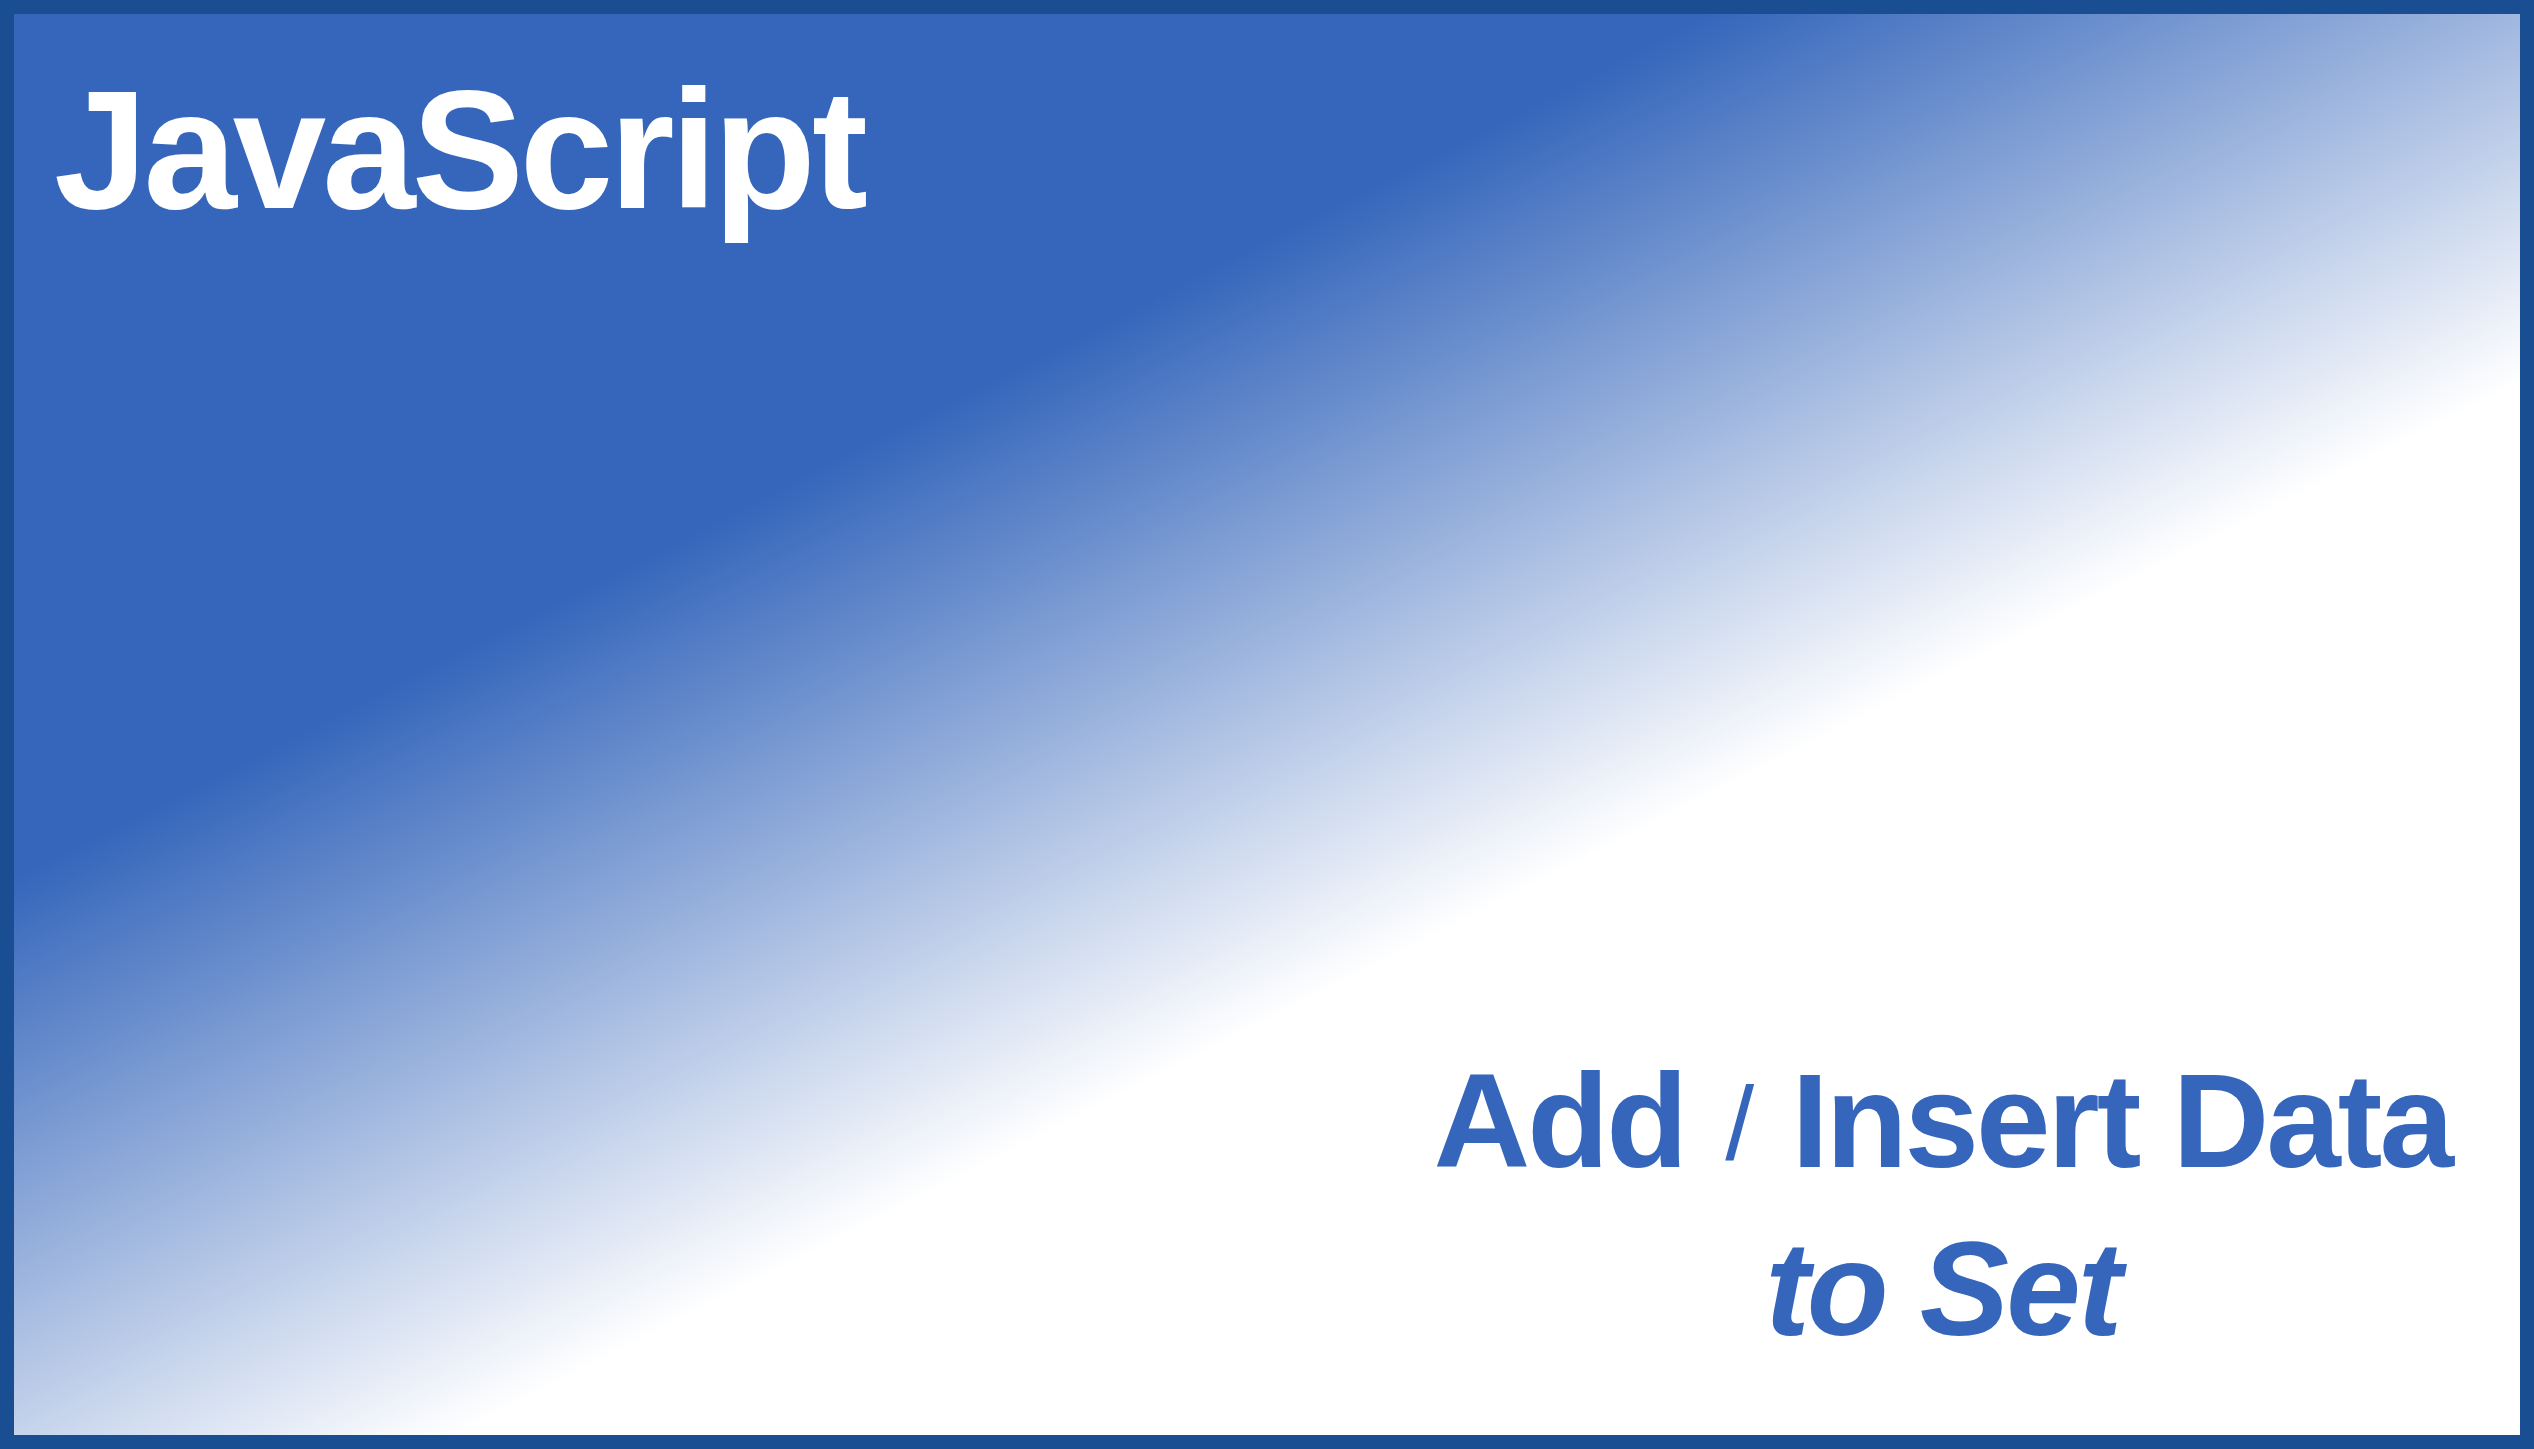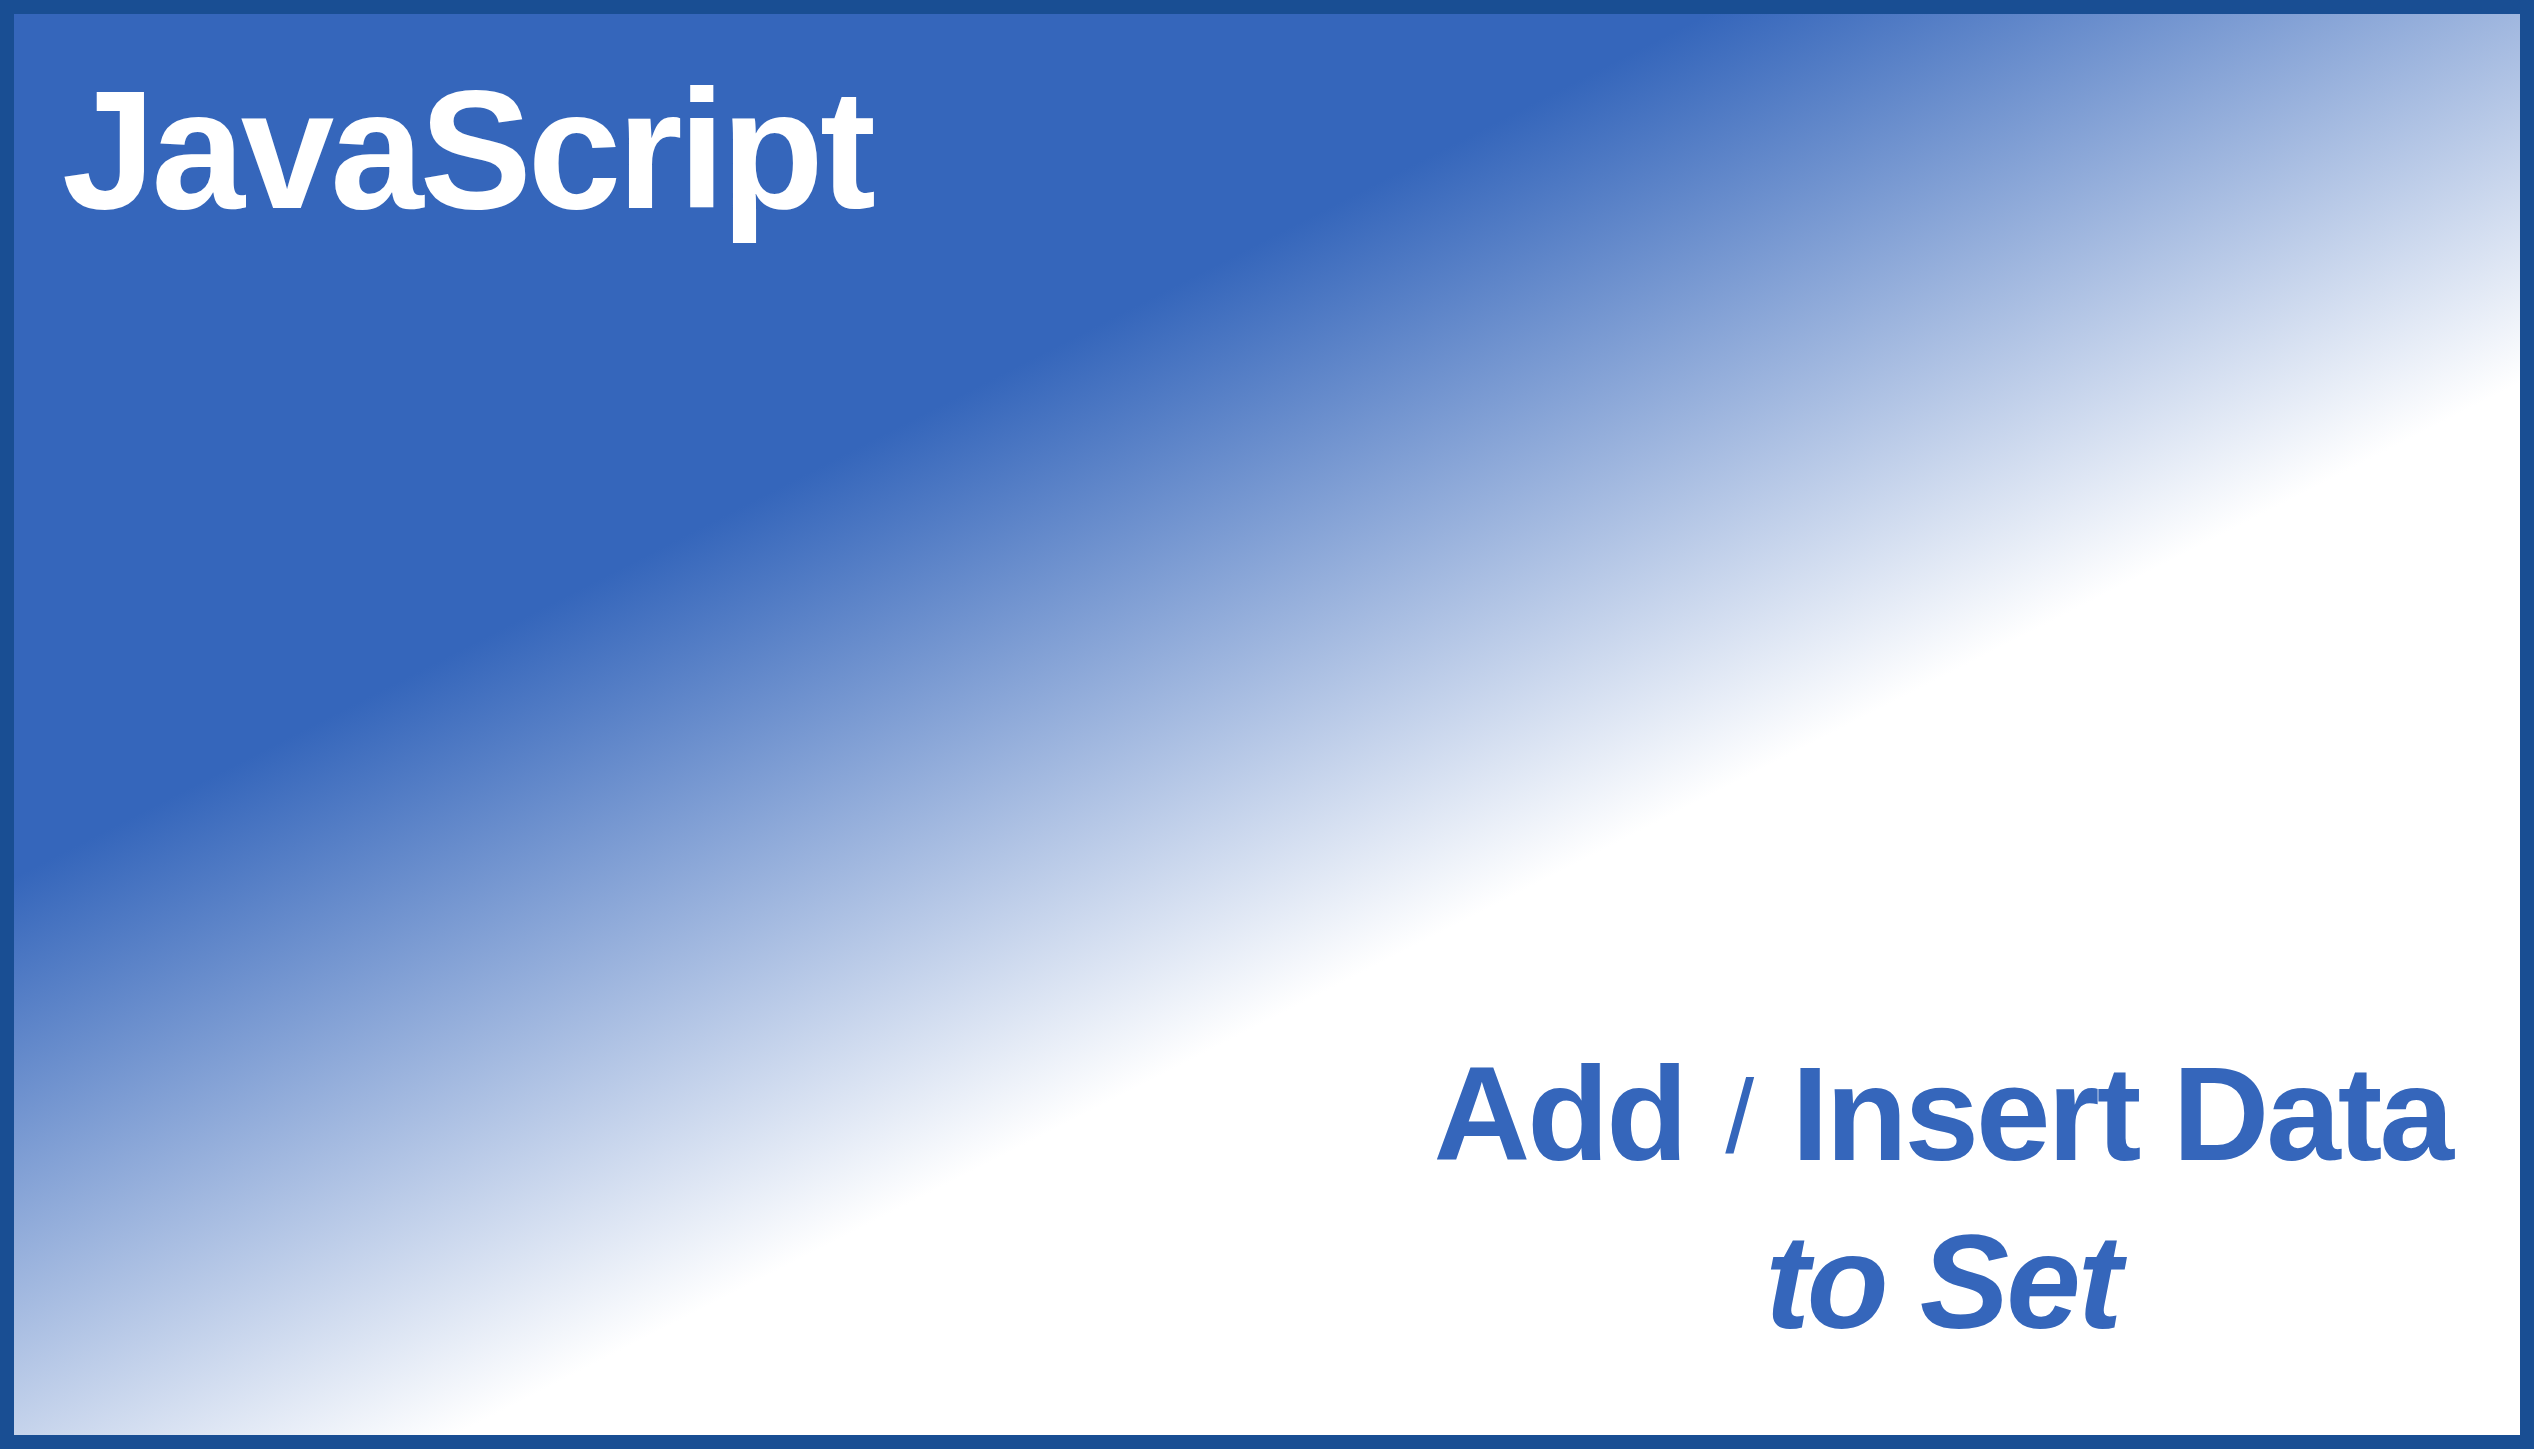--- a/index.html
+++ b/index.html
@@ -16,30 +16,30 @@
     .banner {
       width: 100%;
       height: 100%;
       border: 14px solid #194e93;
       background: linear-gradient(153deg, #3566bb 0%, #3566bb 32%, #ffffff 61%, #ffffff 100%);
       position: relative;
     }
     .title-top {
       position: absolute;
       top: 40px;
-      left: 48px;
+      left: 40px;
       color: #ffffff;
       font-size: 168px;
       font-weight: 700;
       letter-spacing: -4px;
     }
     .subtitle-block {
       position: absolute;
       right: 69px;
-      bottom: 66px;
+      bottom: 59px;
       text-align: center;
       color: #3566bb;
     }
     .subtitle-line1 {
       font-size: 134px;
       font-weight: 700;
       letter-spacing: -3px;
       line-height: 1.2;
     }
     .subtitle-line2 {

